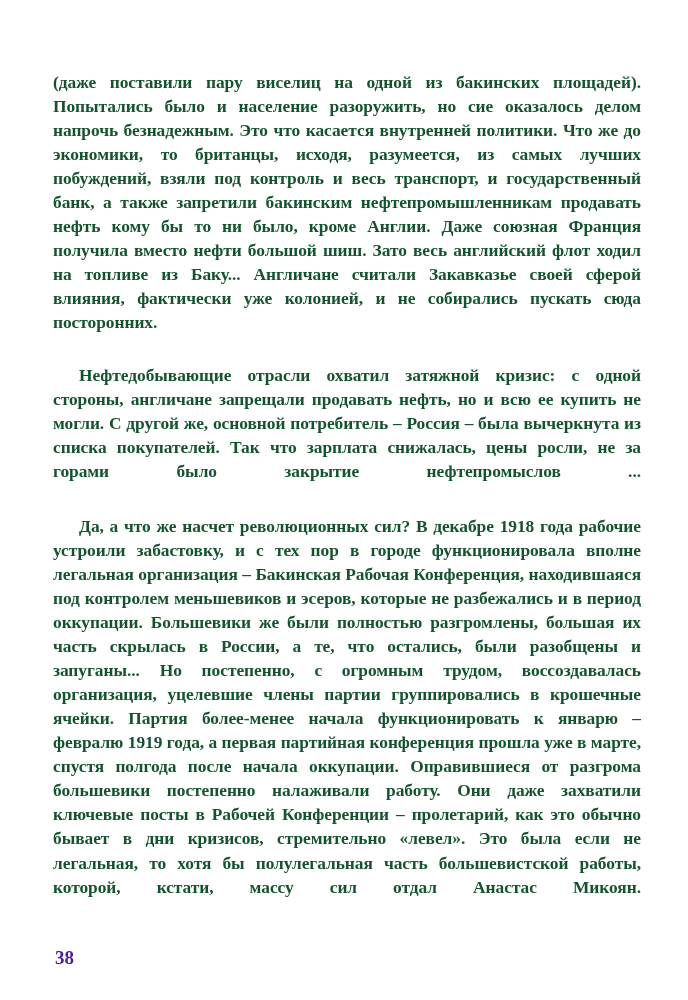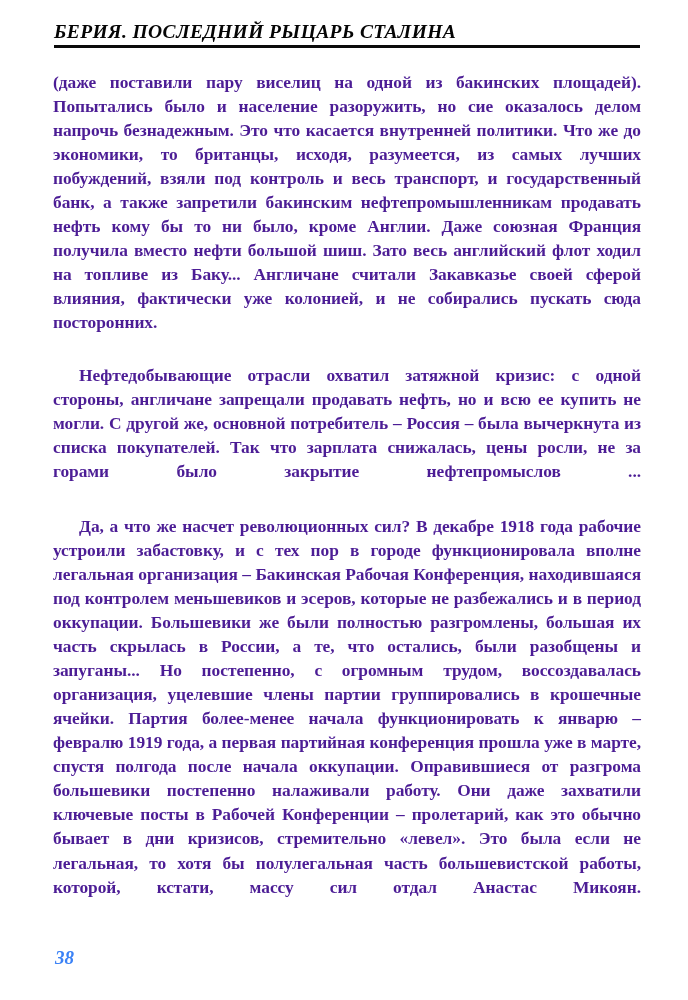--- a/index.html
+++ b/index.html
@@ -56,21 +56,21 @@
 
   .para {
     margin: 0;
     text-align: justify;
     text-justify: inter-word;
     font-size: 17.4px;
     line-height: 24.05px;
     font-weight: bold;
     letter-spacing: -0.05px;
     word-spacing: 0px;
-    color: #4c1d95;
+    color: #14532d;
     text-indent: 26px;
     -webkit-font-smoothing: none;
   }
   .para.noindent {
     text-indent: 0;
   }
   
   .para:after {
     content: "";
     display: inline-block;
@@ -82,33 +82,28 @@
   .gap-med   { height: 7px; }
 
   
   .folio {
     position: absolute;
     left: 55px;
     top: 948px;
     font-size: 19px;
     font-weight: bold;
     line-height: 1;
-    color: #3b82f6;
-    font-style: italic;
+    color: #4c1d95;
   }
 </style>
 </head>
 <body>
 
 <div class="page">
 
-  <div class="running-head">
-    <div class="running-head-title">БЕРИЯ. ПОСЛЕДНИЙ РЫЦАРЬ СТАЛИНА</div>
-    <div class="running-head-rule"></div>
-  </div>
 
   <div class="textblock">
 
     <p class="para noindent">(даже поставили пару виселиц на одной из бакинских площадей). Попытались было и население разоружить, но сие оказалось делом напрочь безнадежным. Это что касается внутренней политики. Что же до экономики, то британцы, исходя, разумеется, из самых лучших побуждений, взяли под контроль и весь транспорт, и государственный банк, а также запретили бакинским нефтепромышленникам продавать нефть кому бы то ни было, кроме Англии. Даже союзная Франция получила вместо нефти большой шиш. Зато весь английский флот ходил на топливе из Баку... Англичане считали Закавказье своей сферой влияния, фактически уже колонией, и не собирались пускать сюда посторонних.</p>
 
     <div class="gap-small"></div>
 
 
     <div class="gap-small"></div>
 

